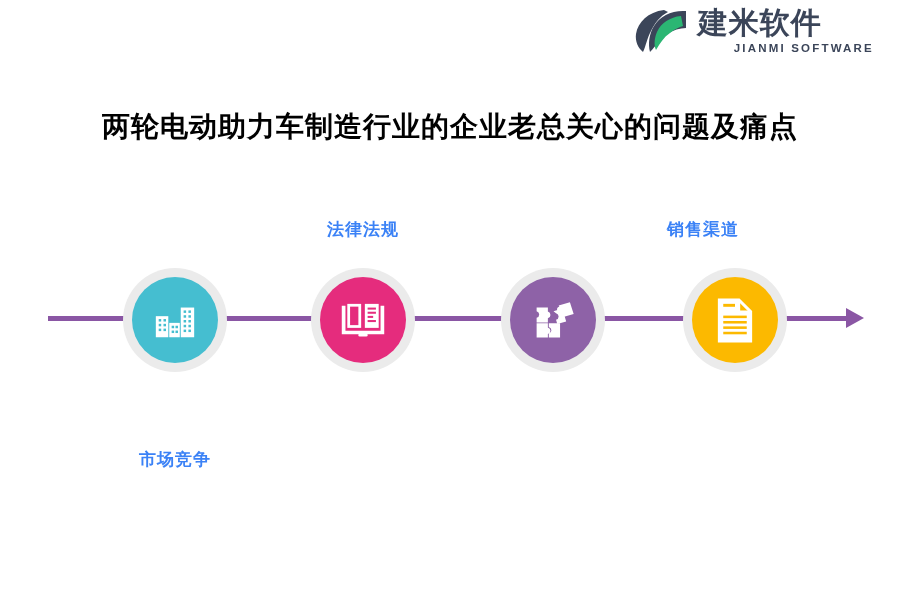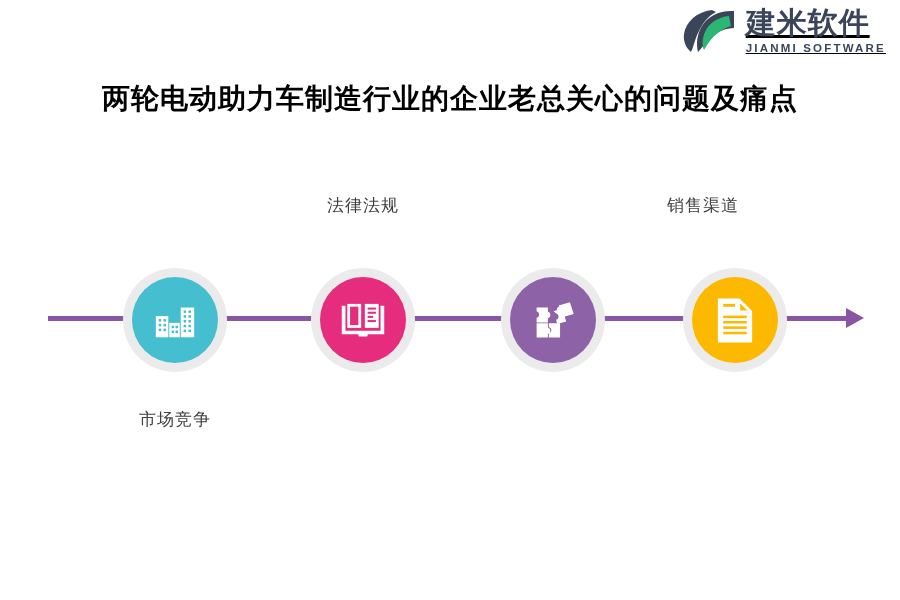--- a/index.html
+++ b/index.html
@@ -12,25 +12,24 @@
     background: #ffffff;
     font-family: "Liberation Sans", sans-serif;
     overflow: hidden;
     position: relative;
   }
 
   
   .logo {
     position: absolute;
     top: 8px;
-    right: 14px;
+    right: 26px;
     display: flex;
     align-items: center;
     gap: 8px;
-    text-decoration: underline;
   }
   .logo-mark {
     width: 56px;
     height: 46px;
     flex: 0 0 auto;
   }
   .logo-text {
     display: flex;
     flex-direction: column;
     justify-content: center;
@@ -45,26 +44,27 @@
     white-space: nowrap;
   }
   .logo-en {
     font-family: "Liberation Sans", sans-serif;
     font-size: 11.5px;
     font-weight: bold;
     color: #3b4559;
     letter-spacing: 2.2px;
     margin-top: 5px;
     white-space: nowrap;
+    margin-left: 36px;
   }
 
   
   .title {
     position: absolute;
-    top: 80px;
+    top: 108px;
     left: 0;
     width: 900px;
     text-align: center;
     font-family: "DejaVu Serif", "Liberation Serif", serif;
     font-size: 28px;
     font-weight: bold;
     color: #000000;
     letter-spacing: 1px;
     white-space: nowrap;
   }
@@ -120,27 +120,28 @@
     justify-content: center;
   }
   .node-disc svg { display: block; }
 
   .node-label {
     position: absolute;
     width: 240px;
     text-align: center;
     font-family: "DejaVu Serif", "Liberation Serif", serif;
     font-size: 17px;
-    font-weight: normal;
-    color: #404040;
+    font-weight: bold;
+    color: #3b82f6;
     letter-spacing: 1px;
     white-space: nowrap;
+    margin-top: 24px;
   }
   .node-label.above { top: 194px; }
-  .node-label.below { top: 408px; }
+  .node-label.below { top: 424px; }
 </style>
 </head>
 <body>
 
 <div class="logo">
   <span class="logo-mark">
     <svg viewBox="0 0 56 46" width="56" height="46" aria-hidden="true">
       <path d="M30 2 C14 4 4 14 2 26 C1 33 4 40 9 44 C12 38 13 30 17 23 C21 15 26 8 34 4 Z" fill="#3b4559"></path>
       <path d="M52 3 C38 2 26 8 20 18 C15 26 14 36 16 44 C22 38 26 31 33 26 C39 22 46 20 52 20 Z" fill="#3b4559"></path>
       <path d="M47 8 C36 9 27 15 23 24 C20 31 20 38 22 42 C26 35 30 29 36 25 C41 21 45 19 49 18 Z" fill="#2bb673"></path>

